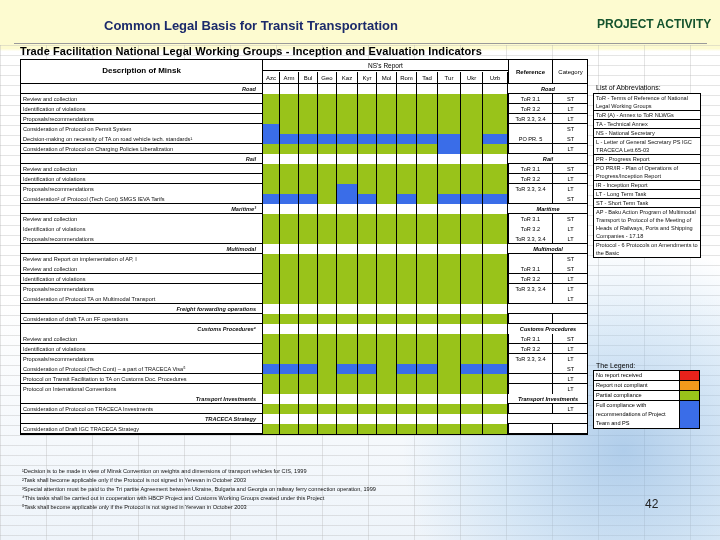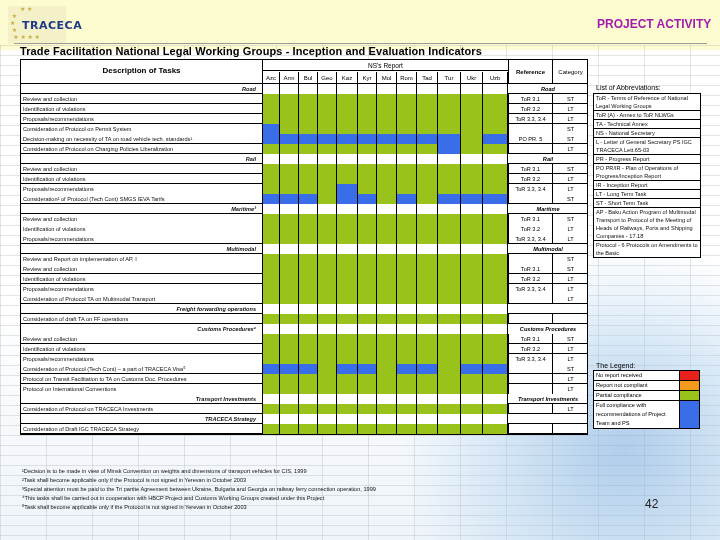--- a/index.html
+++ b/index.html
@@ -30,21 +30,21 @@
   }
   .logo-text {
     position: absolute; left: 14px; top: 13px; font-size: 11px; font-weight: bold;
     color: #1d3a8a; letter-spacing: 0.5px; font-family: "DejaVu Sans", sans-serif;
   }
   .logo-stars { position: absolute; left: 2px; top: 0; font-size: 6px; color: #c9b040; line-height: 7px; }
   .header-title {
     position: absolute; left: 104px; top: 18px; font-size: 13px; font-weight: bold; color: #1b2a6b;
   }
   .header-right {
-    position: absolute; left: 597px; top: 17px; font-size: 12px; font-weight: bold; color: #a21caf;
+    position: absolute; left: 597px; top: 17px; font-size: 12px; font-weight: bold; color: #14532d;
   }
   .header-rule { position: absolute; left: 14px; top: 43px; width: 693px; height: 1px; background: #9a9a9a; }
 
   .main-title {
     position: absolute; left: 20px; top: 45px; font-size: 11px; font-weight: bold; color: #000;
     letter-spacing: 0.1px;
   }
   
   .tbl { position: absolute; left: 20px; top: 59px; width: 568px; border: 1.5px solid #000; background: #fff; }
   .hdr { position: relative; height: 24px; border-bottom: 1.5px solid #000; }
@@ -91,33 +91,30 @@
   .notes .n { font-size: 5.6px; line-height: 9px; color: #111; white-space: nowrap; }
   .page-num { position: absolute; left: 645px; top: 497px; font-size: 12px; color: #222; }
 </style>
 </head>
 <body>
 
 <div class="grid-bg"></div>
 <div class="bg-swoosh"></div>
 
 <div class="header">
-  <div class="logo">
-    <div class="logo-stars">&nbsp;&nbsp;&nbsp;&nbsp;&nbsp;&nbsp;★ ★<br>&nbsp;★<br>★<br>&nbsp;★<br>&nbsp;&nbsp;★ ★ ★ ★</div>
-    <div class="logo-text">TRACECA</div>
-  </div>
+  <div class="header-title">Common Legal Basis for Transit Transportation</div>
   <div class="header-right">PROJECT ACTIVITY</div>
   <div class="header-rule"></div>
 </div>
 
 <div class="main-title">Trade Facilitation National Legal Working Groups - Inception and Evaluation Indicators</div>
 
 <div class="tbl">
   <div class="hdr">
-    <div class="desc">Description of Tasks</div>
+    <div class="desc">Description of Minsk</div>
     <div class="ns">NS's Report</div>
     <div id="country-headers">
         <div class="ctry" style="left: 242px; width: 17px;">Azc</div>
         <div class="ctry" style="left: 259px; width: 19px;">Arm</div>
         <div class="ctry" style="left: 278px; width: 19px;">Bul</div>
         <div class="ctry" style="left: 297px; width: 19px;">Geo</div>
         <div class="ctry" style="left: 316px; width: 21px;">Kaz</div>
         <div class="ctry" style="left: 337px; width: 19px;">Kyr</div>
         <div class="ctry" style="left: 356px; width: 20px;">Mol</div>
         <div class="ctry" style="left: 376px; width: 20px;">Rom</div>

